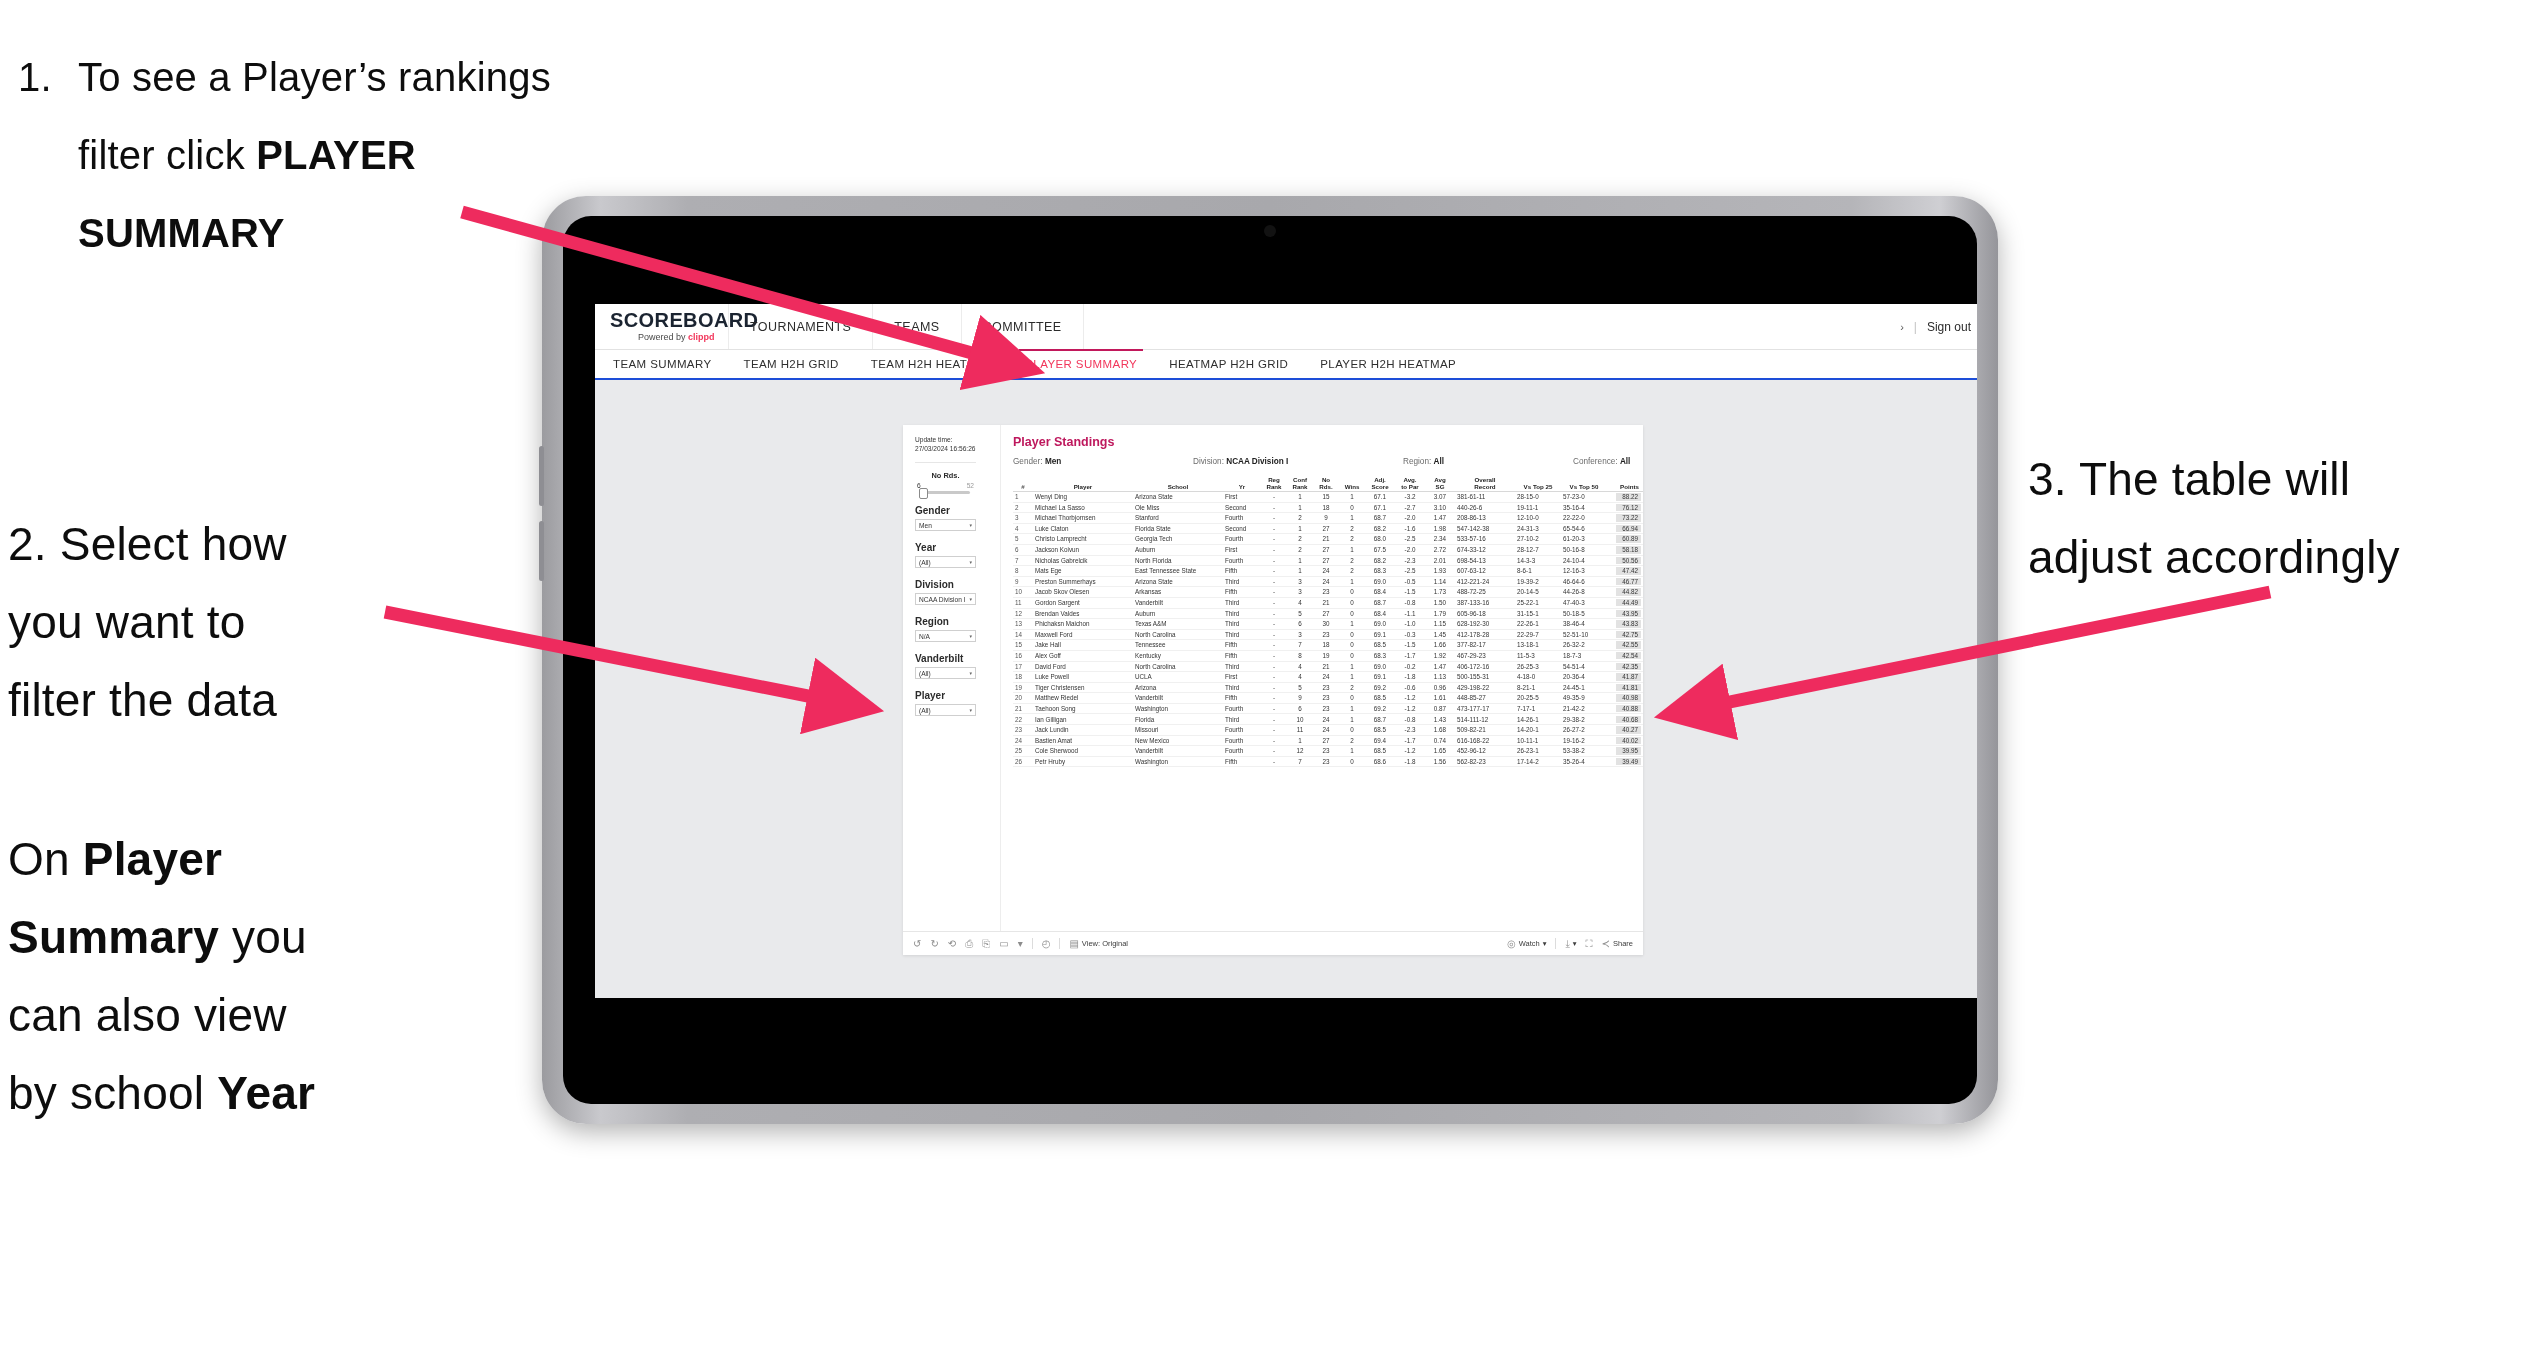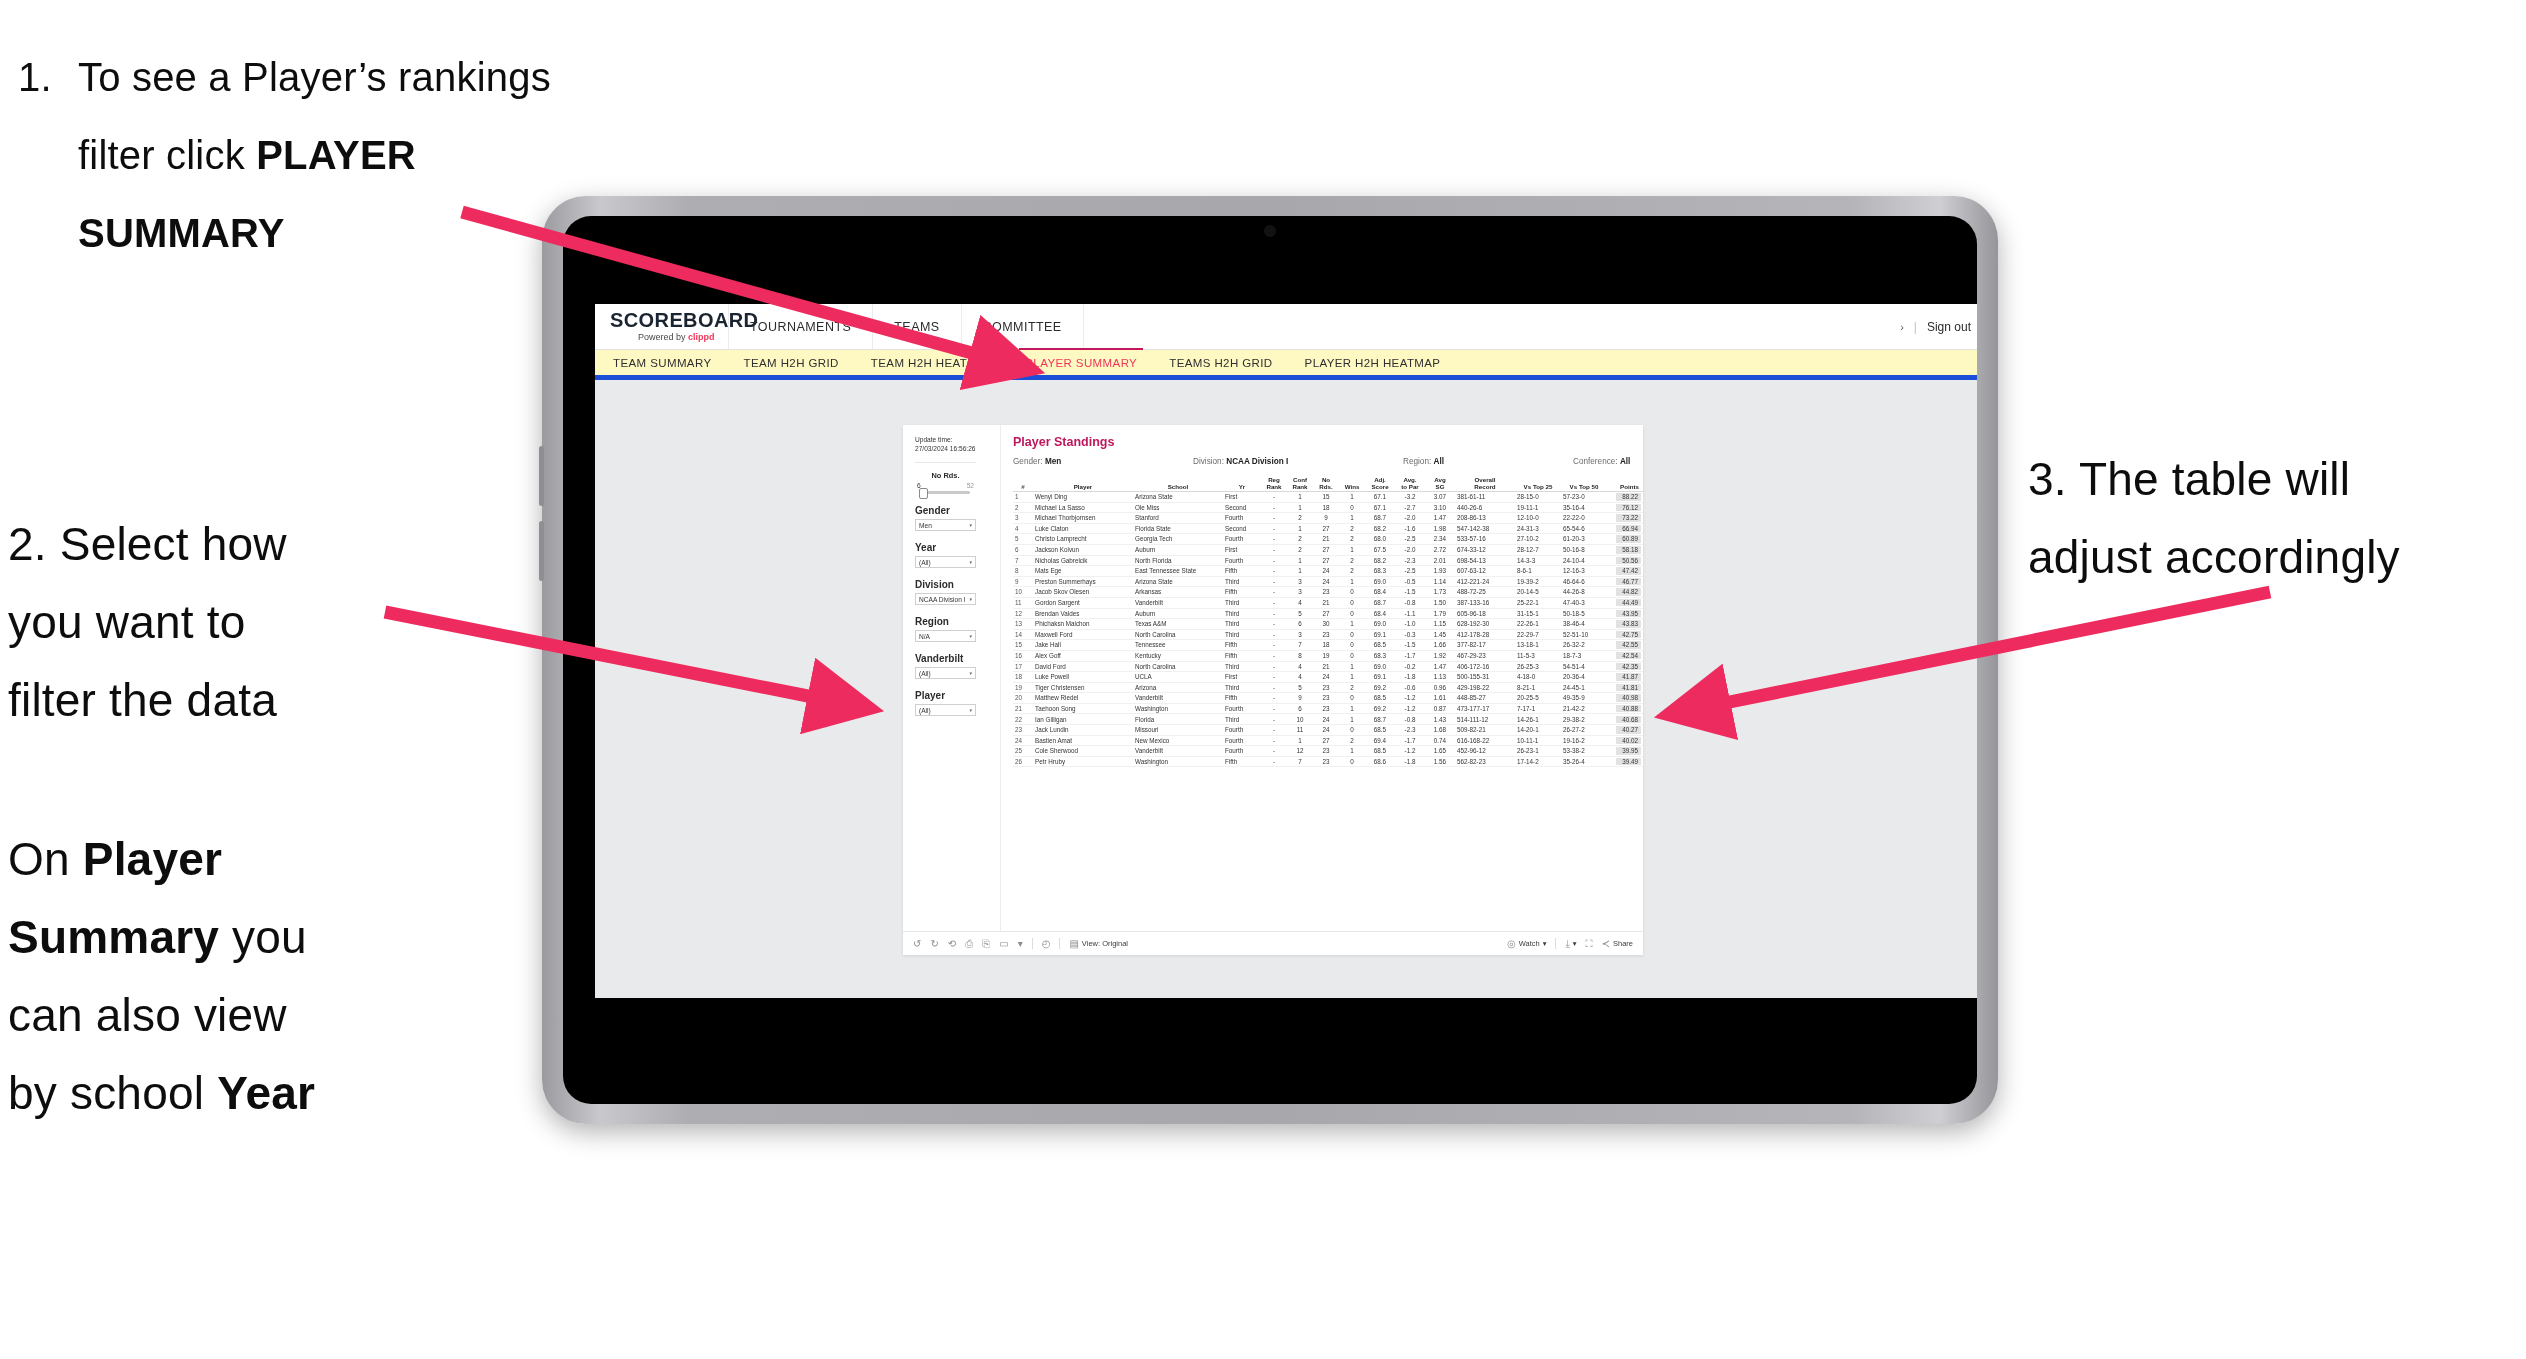--- a/index.html
+++ b/index.html
@@ -48,21 +48,21 @@
   #logo-sub{font-size:9px;color:#4a4a4a;line-height:11px;margin-top:1px;padding-left:28px;}
   #logo-sub .clippd{color:#f2365b;font-weight:700;}
   .topnav{display:flex;align-items:center;}
   .topnav .item{font-size:12.5px;color:#2b2b2b;padding:0 21px;letter-spacing:.45px;height:100%;display:flex;align-items:center;border-right:1px solid #ececec;}
   .topnav .item:first-child{border-left:1px solid #ececec;}
   #brand-right{margin-left:auto;display:flex;align-items:center;gap:10px;padding-right:16px;font-size:12px;color:#2b2b2b;}
   #brand-right .sep{color:#c4c4c4;}
   .chev{color:#5a5a5a;font-size:11px;}
 
   
-  #tabbar{height:30px;background:#fef9c3;border-bottom:5px solid #1d4ed8;display:flex;align-items:center;padding-left:18px;box-sizing:border-box;}
+  #tabbar{height:30px;background:#ffffff;border-bottom:2px solid #1d4ed8;display:flex;align-items:center;padding-left:18px;box-sizing:border-box;}
   #tabbar .tab{font-size:11.5px;color:#2f2f2f;margin-right:32px;letter-spacing:.4px;position:relative;height:30px;display:flex;align-items:center;}
   #tabbar .tab.active{color:#f2365b;}
   #tabbar .tab.active:after{content:"";position:absolute;left:-6px;right:-6px;top:0;height:2px;background:#c2185b;}
 
   
   #canvas{position:relative;height:619px;background:#e9eaec;}
   #sheet{
     position:absolute;left:308px;top:45px;width:740px;height:530px;background:#fff;
     box-shadow:0 1px 3px rgba(0,0,0,.10);display:flex;flex-direction:column;
   }
@@ -162,21 +162,21 @@
           <span class="sep">|</span>
           <span>Sign out</span>
         </div>
       </div>
 
       <div id="tabbar">
         <div class="tab">TEAM SUMMARY</div>
         <div class="tab">TEAM H2H GRID</div>
         <div class="tab">TEAM H2H HEATMAP</div>
         <div class="tab active">PLAYER SUMMARY</div>
-        <div class="tab">TEAMS H2H GRID</div>
+        <div class="tab">HEATMAP H2H GRID</div>
         <div class="tab">PLAYER H2H HEATMAP</div>
       </div>
 
       <div id="canvas">
         <div id="sheet">
           <div id="sheet-body">
 
             <div id="filters">
               <div class="upd">
                 <div>Update time:</div>

